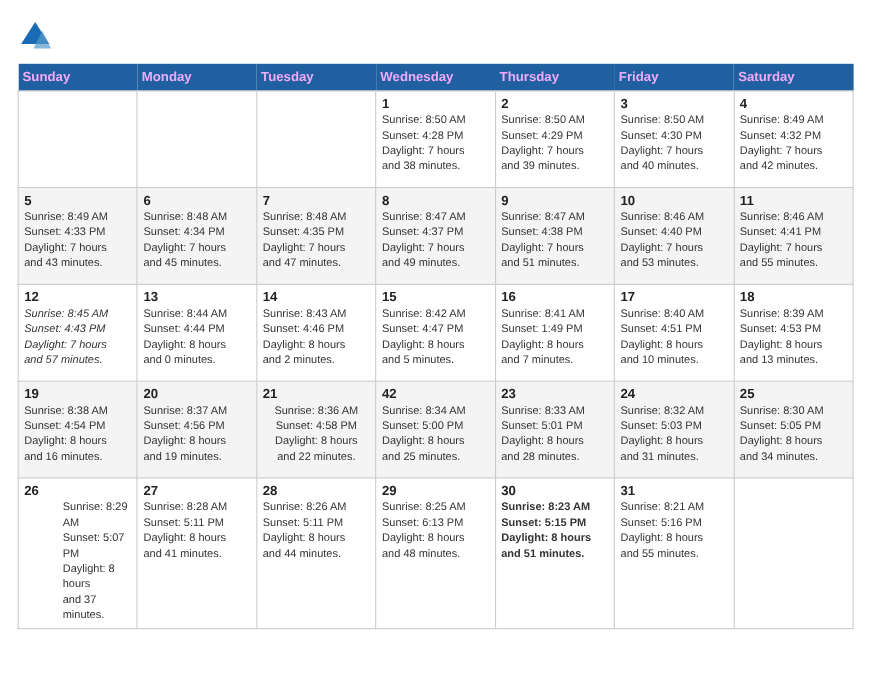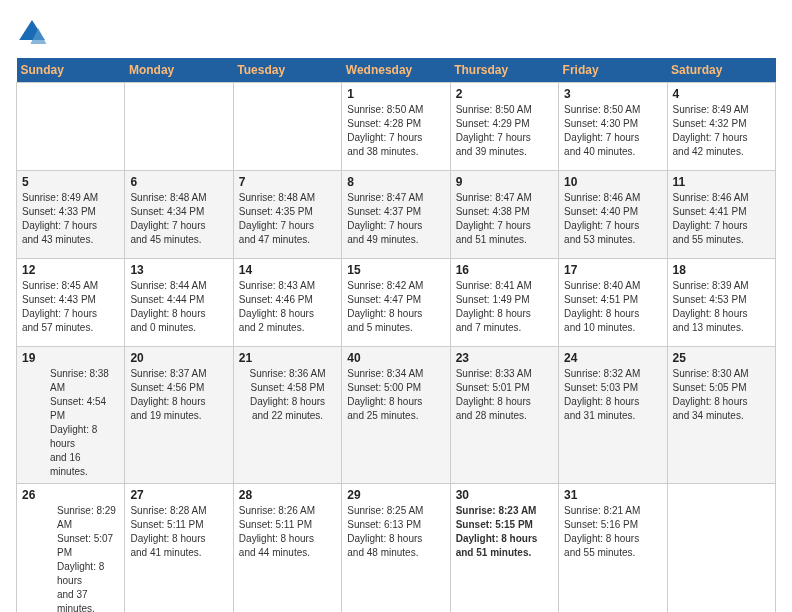--- a/index.html
+++ b/index.html
@@ -44,21 +44,21 @@
       font-size: 14px;
       color: #444;
     }
     table {
       width: 100%;
       border-collapse: collapse;
       font-size: 10.5px;
     }
     thead th {
       background-color: #2060a0;
-      color: #fdba74;
+      color: #f0abfc;
       padding: 5px 4px;
       text-align: left;
       font-size: 12px;
       font-weight: bold;
     }
     tbody td {
       border: 1px solid #ccc;
       vertical-align: top;
       padding: 4px 5px;
       width: 14.28%;
@@ -202,21 +202,21 @@
           <div class="day-number">11</div>
           <div class="day-info" style="white-space: pre-line;">Sunrise: 8:46 AM
 Sunset: 4:41 PM
 Daylight: 7 hours
 and 55 minutes.</div>
         </td>
       </tr>
       <tr>
         <td>
           <div class="day-number">12</div>
-          <div class="day-info" style="white-space: pre-line;">Sunrise: 8:45 AM
+          <div class="day-info" style="white-space: pre-line; font-style: italic;">Sunrise: 8:45 AM
 Sunset: 4:43 PM
 Daylight: 7 hours
 and 57 minutes.</div>
         </td>
         <td>
           <div class="day-number">13</div>
           <div class="day-info" style="white-space: pre-line;">Sunrise: 8:44 AM
 Sunset: 4:44 PM
 Daylight: 8 hours
 and 0 minutes.</div>
@@ -253,41 +253,41 @@
           <div class="day-number">18</div>
           <div class="day-info" style="white-space: pre-line;">Sunrise: 8:39 AM
 Sunset: 4:53 PM
 Daylight: 8 hours
 and 13 minutes.</div>
         </td>
       </tr>
       <tr>
         <td>
           <div class="day-number">19</div>
-          <div class="day-info" style="white-space: pre-line; margin-left: 28px;">Sunrise: 8:38 AM
+          <div class="day-info" style="white-space: pre-line;">Sunrise: 8:38 AM
 Sunset: 4:54 PM
 Daylight: 8 hours
 and 16 minutes.</div>
         </td>
         <td>
           <div class="day-number">20</div>
           <div class="day-info" style="white-space: pre-line;">Sunrise: 8:37 AM
 Sunset: 4:56 PM
 Daylight: 8 hours
 and 19 minutes.</div>
         </td>
         <td>
           <div class="day-number">21</div>
           <div class="day-info" style="white-space: pre-line; text-align: center;">Sunrise: 8:36 AM
 Sunset: 4:58 PM
 Daylight: 8 hours
 and 22 minutes.</div>
         </td>
         <td>
-          <div class="day-number">40</div>
+          <div class="day-number">42</div>
           <div class="day-info" style="white-space: pre-line;">Sunrise: 8:34 AM
 Sunset: 5:00 PM
 Daylight: 8 hours
 and 25 minutes.</div>
         </td>
         <td>
           <div class="day-number">23</div>
           <div class="day-info" style="white-space: pre-line;">Sunrise: 8:33 AM
 Sunset: 5:01 PM
 Daylight: 8 hours

